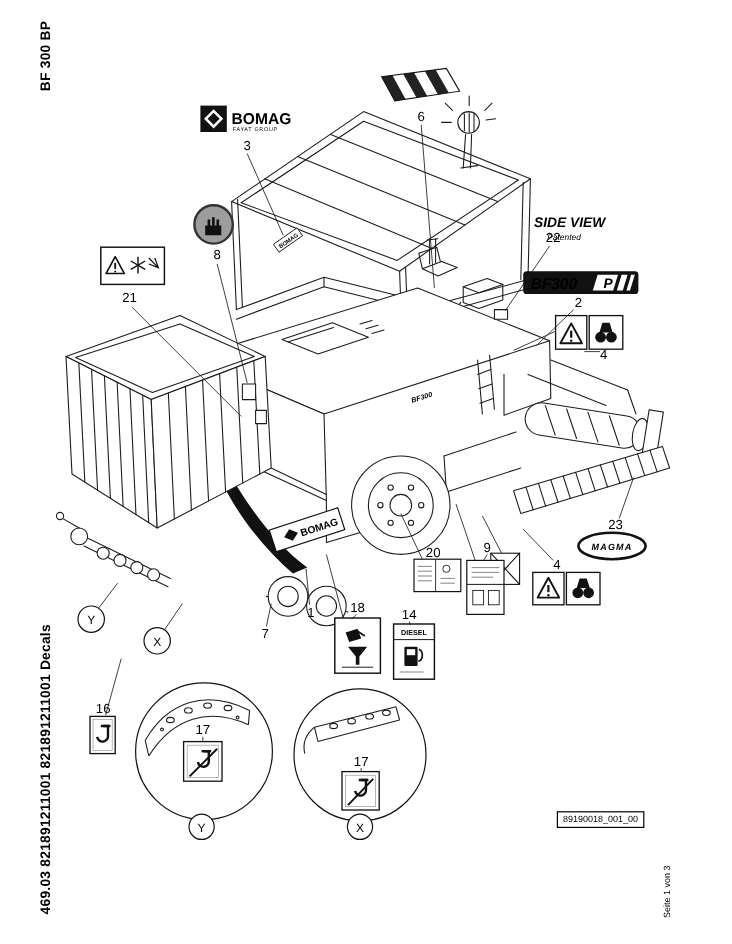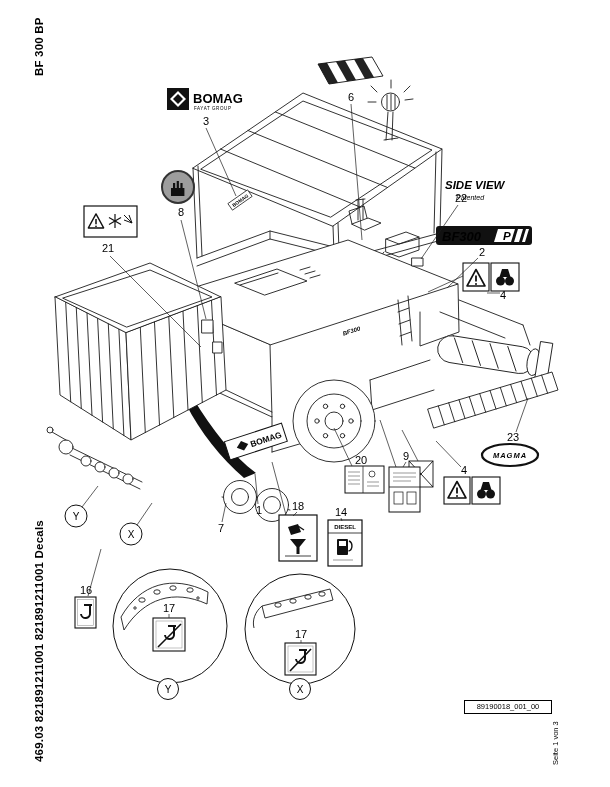--- a/index.html
+++ b/index.html
@@ -2,21 +2,21 @@
 <html><head>
 <meta charset="utf-8">
 <style>
   *{box-sizing:border-box}
   html,body{margin:0;padding:0;background:#fff}
   .page{position:relative;width:610px;height:787px;background:#fff;
         font-family:"Liberation Sans","DejaVu Sans",sans-serif;overflow:hidden}
   .vtext{position:absolute;white-space:nowrap;transform:rotate(-90deg);
          transform-origin:0 0;font-weight:700;font-size:11.5px;color:#000;letter-spacing:.2px}
   .vtext.small{font-weight:400;font-size:7.5px;letter-spacing:0}
-  .docref{position:absolute;left:464px;top:700px;width:88px;height:14px;border:1px solid #000;
+  .docref{position:absolute;left:464px;top:676px;width:73px;height:14px;border:1px solid #000;
           font-size:7.5px;line-height:12px;text-align:center;color:#000;background:#fff}
   svg.draw{position:absolute;left:0;top:0}
   svg text{font-family:"Liberation Sans","DejaVu Sans",sans-serif;fill:#000}
   .callout{font-size:11px;fill:#000}
 </style>
 </head>
 <body>
 
 <div class="page">
 

